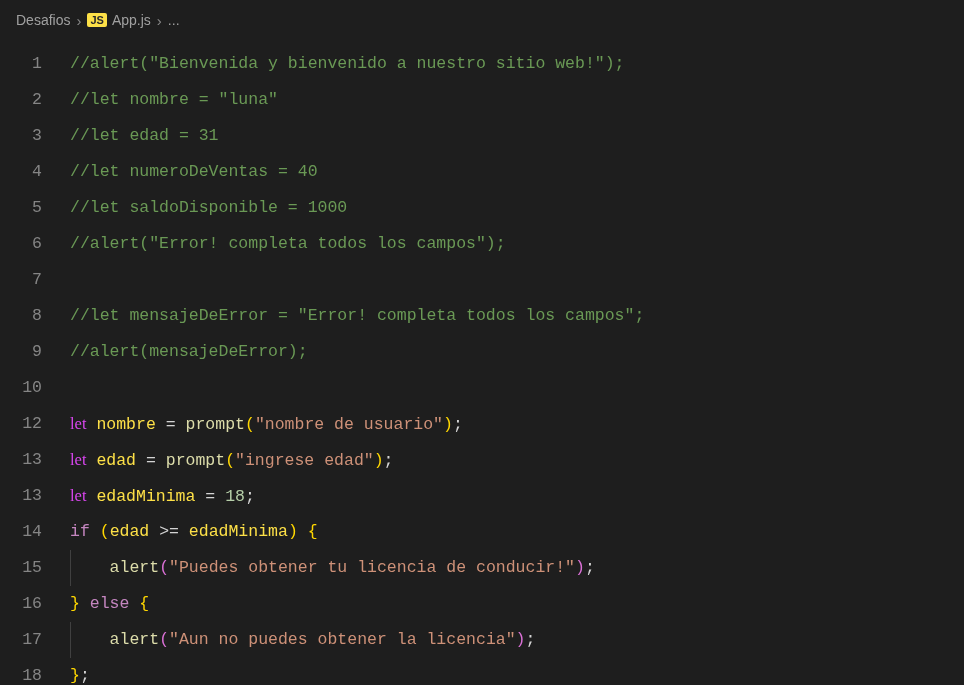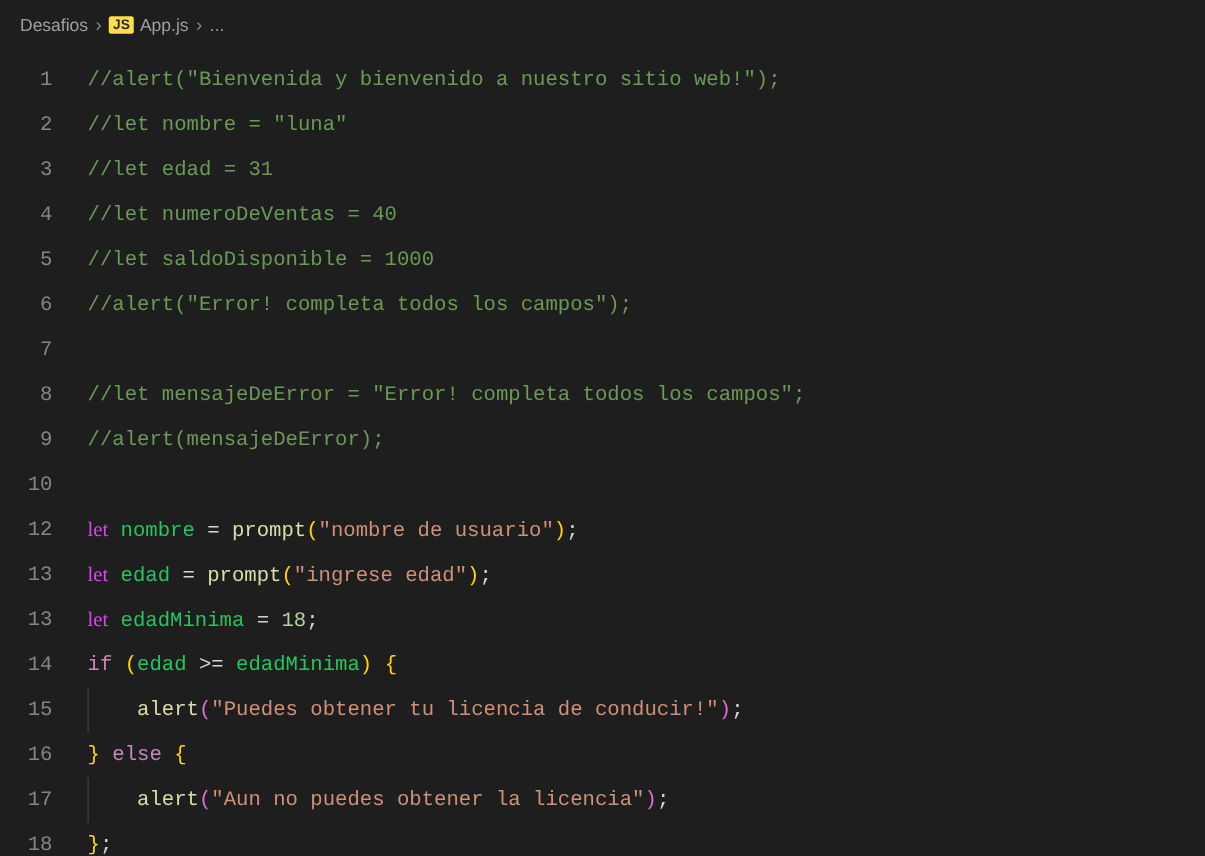--- a/index.html
+++ b/index.html
@@ -73,21 +73,21 @@
       position: absolute;
       left: 0;
       top: 0;
       bottom: 0;
       border-left: 1px solid #404040;
     }
     
     .tk-comment { color: #6a9955; }
     .tk-keyword { color: #d946ef; font-family: Liberation Serif, serif; }
     .tk-control { color: #c586c0; }
-    .tk-variable { color: #22c55e; }
+    .tk-variable { color: #fde047; }
     .tk-function { color: #dcdcaa; }
     .tk-string { color: #ce9178; }
     .tk-number { color: #b5cea8; }
     .tk-operator { color: #d4d4d4; }
     .tk-punct { color: #d4d4d4; }
     .tk-bracket-y { color: #ffd700; }
     .tk-bracket-p { color: #da70d6; }
   </style>
 </head>
 <body>

